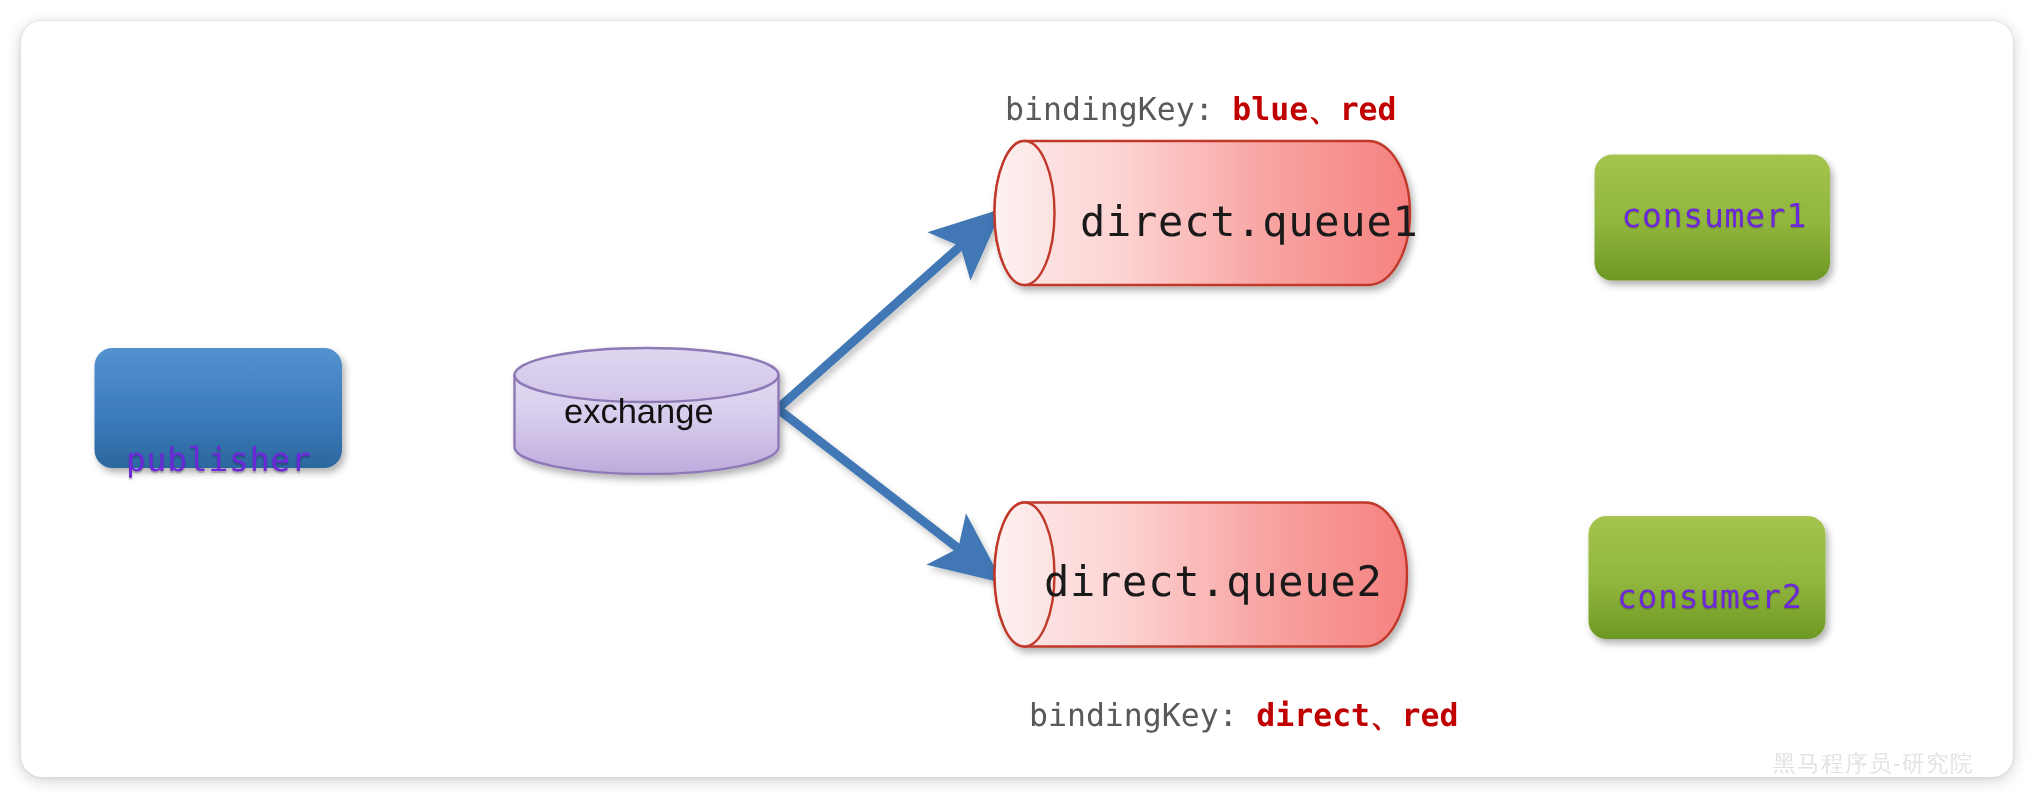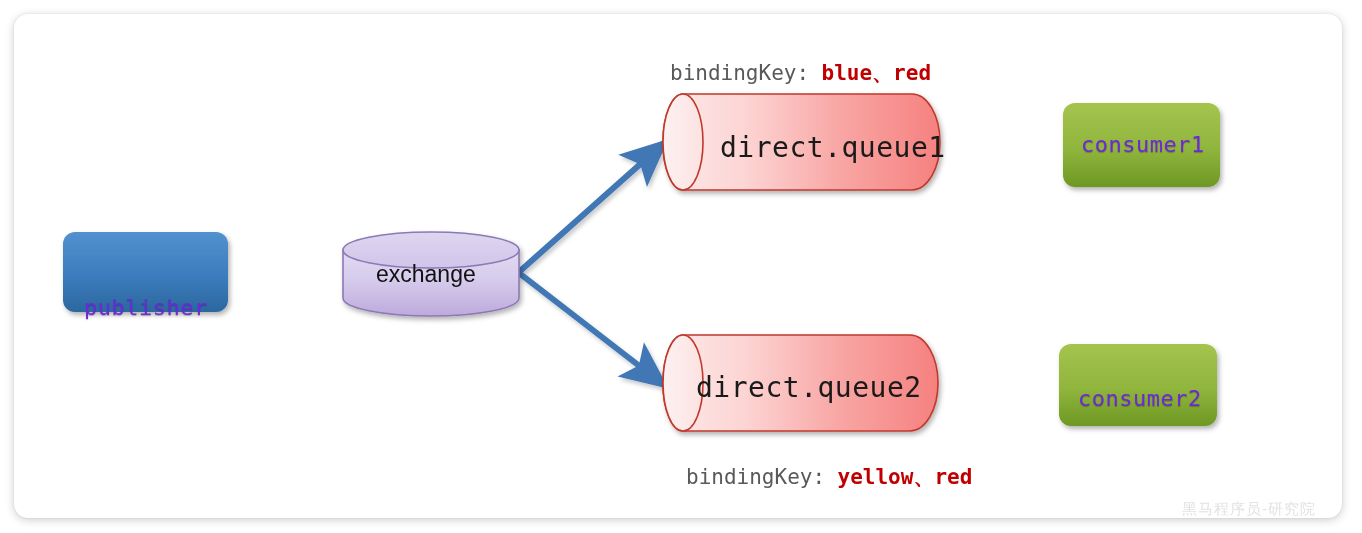--- a/index.html
+++ b/index.html
@@ -226,18 +226,18 @@
 
   <div class="lbl mono box-text" style="left:1078px; top:388px;">consumer2</div>
 
   <div class="lbl" style="left:670px; top:63px;">
     <span class="mono bk-label">bindingKey:</span>
     <span class="mono bk-value" style="margin-left:8px;text-align:center;">blue、red</span>
   </div>
 
   <div class="lbl" style="left:686px; top:467px;">
     <span class="mono bk-label">bindingKey:</span>
-    <span class="mono bk-value" style="margin-left:8px;">yellow、red</span>
+    <span class="mono bk-value" style="margin-left:8px;">direct、red</span>
   </div>
 
   <div class="watermark" style="left:1182px; top:500px;">黑马程序员-研究院</div>
 
 </div>
 
 </body></html>

